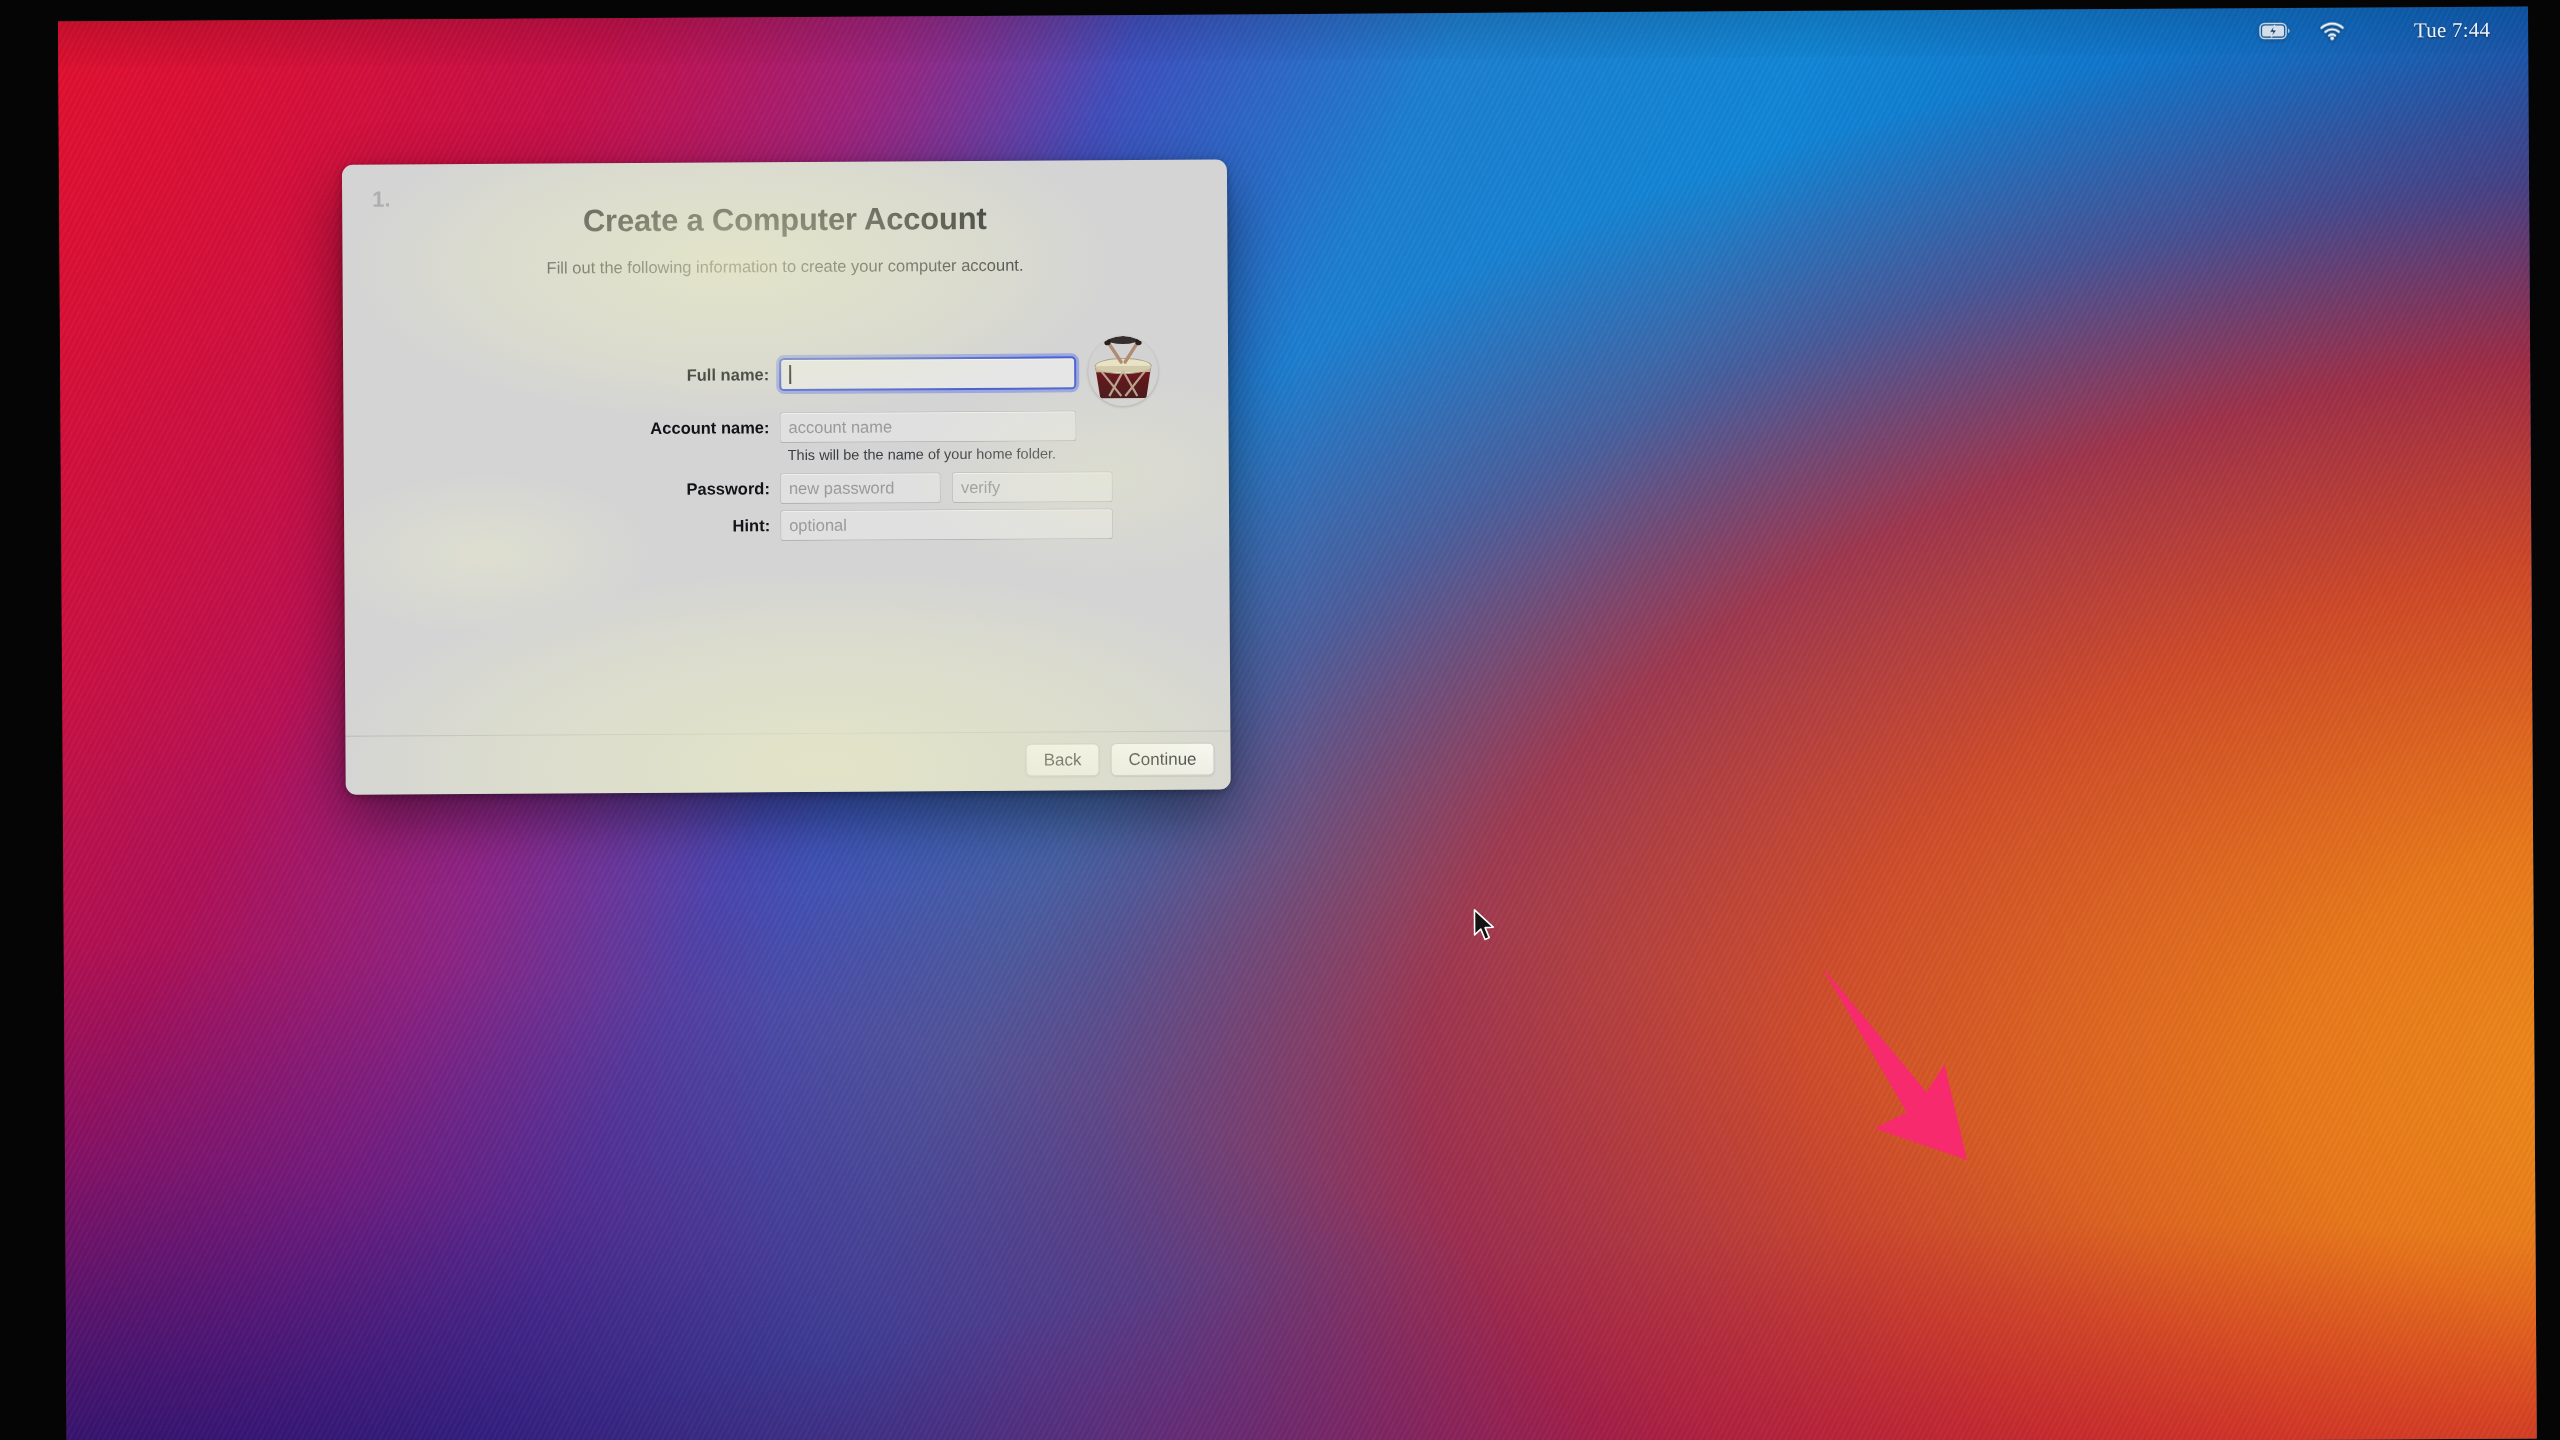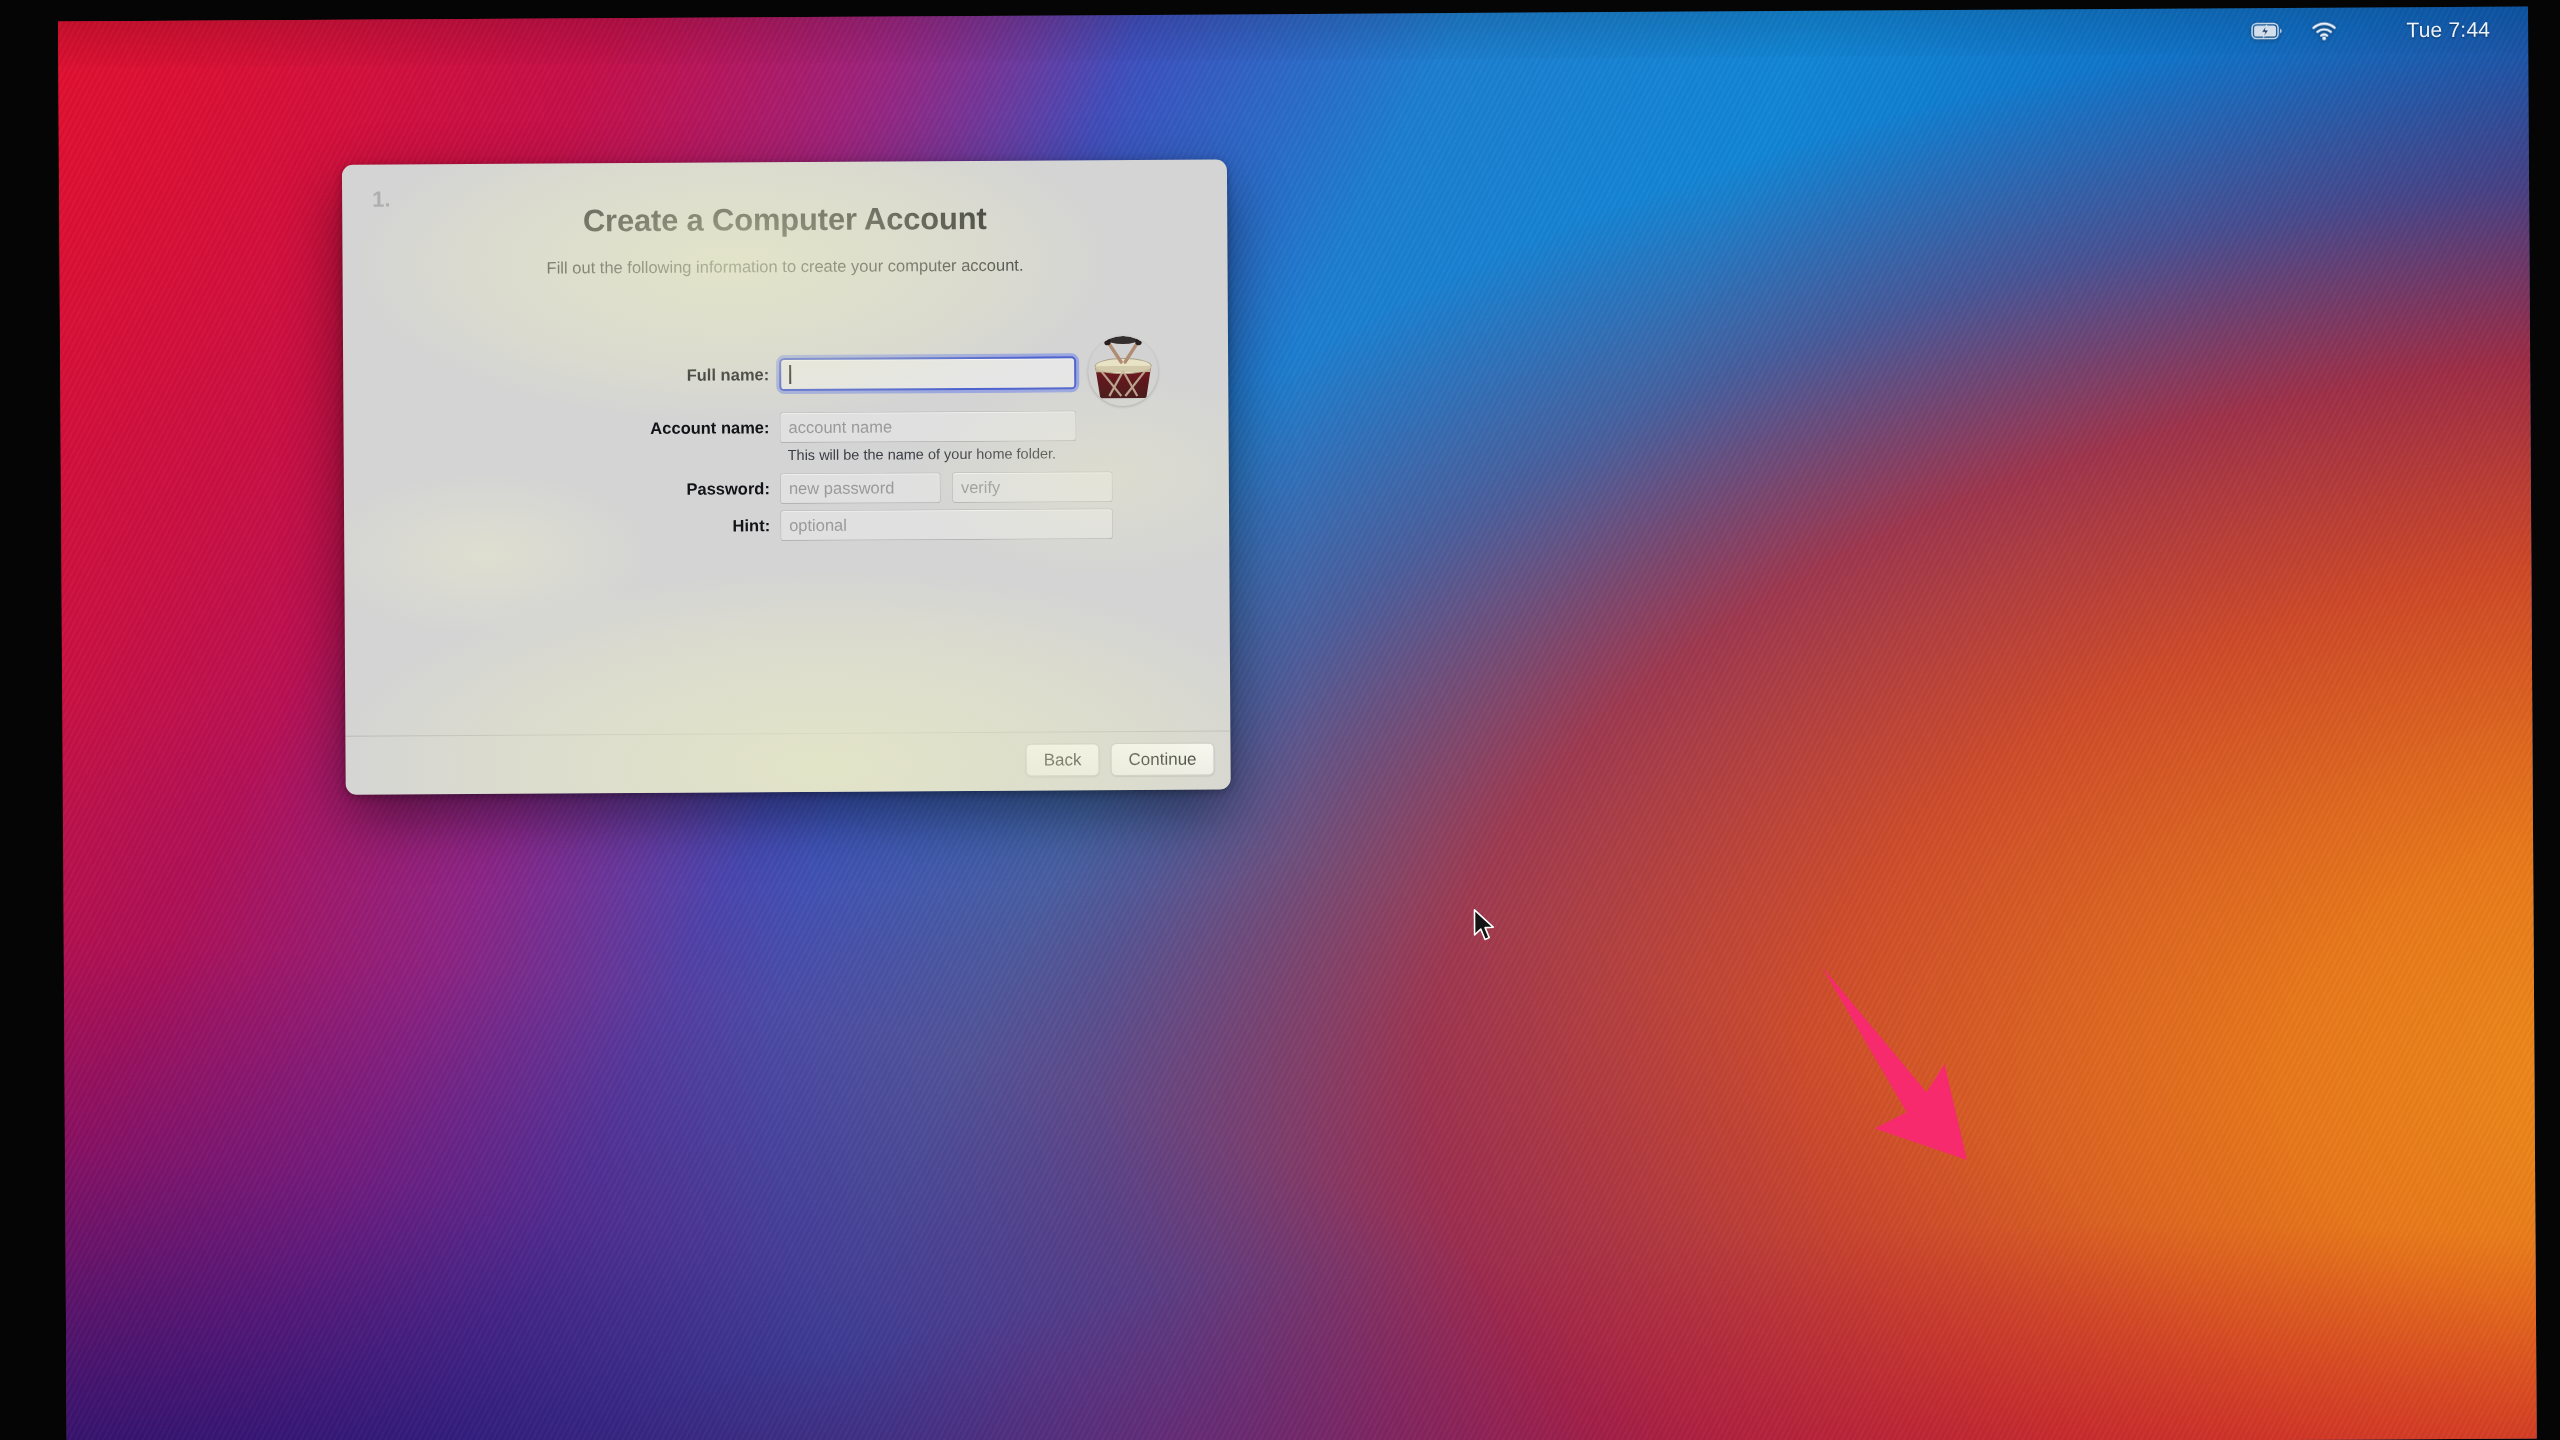--- a/index.html
+++ b/index.html
@@ -95,21 +95,21 @@
   #menubar {
     position:absolute; left:0; top:0; right:0; height:46px;
     display:flex; align-items:center; justify-content:flex-end;
     padding-right:38px; gap:26px;
     background:linear-gradient(180deg, rgba(0,0,0,0.12), rgba(0,0,0,0.02));
   }
   .mb-item { display:flex; align-items:center; }
   .mb-text {
     color:#eef3fb; font-size:21px; letter-spacing:0.2px;
     text-shadow:0 1px 2px rgba(0,0,0,0.45);
-    font-family:Liberation Sans, sans-serif;
+    font-family:Liberation Serif, serif;
     margin-left:43px;
   }
   .icon-svg { display:block; filter:drop-shadow(0 1px 2px rgba(0,0,0,0.45)); }
 
   
   #dialog {
     position:absolute;
     left:283px; top:145px;
     width:885px; height:630px;
     border-radius:11px;

